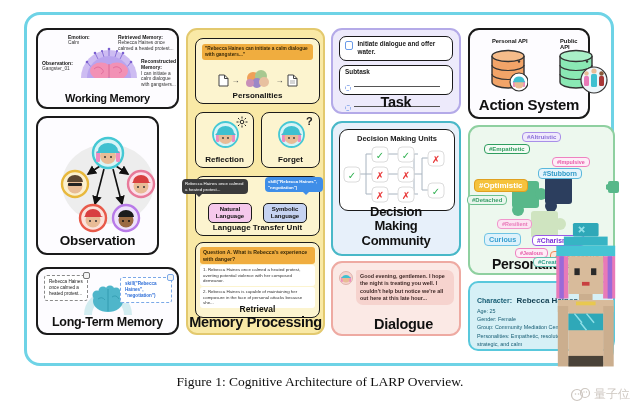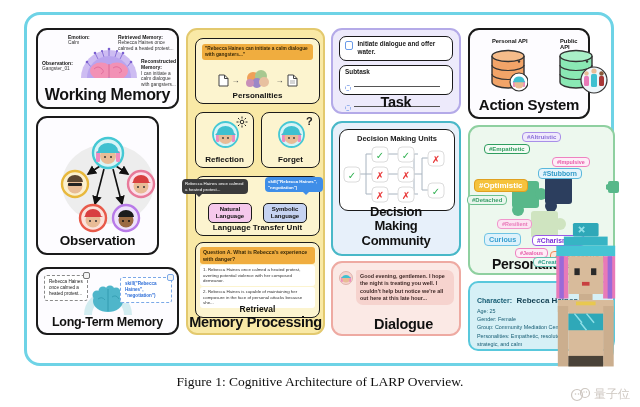--- a/index.html
+++ b/index.html
@@ -138,21 +138,21 @@
       <span>Rebecca Haines once calmed a heated protest...</span>
     </div>
     <div class="wm-field" style="left:4px; top:30px; width:30px;">
       <b>Observation:</b>
       <span>Gangster_01</span>
     </div>
     <div class="wm-field" style="left:103px; top:28px; width:37px;">
       <b>Reconstructed Memory:</b>
       <span>I can initiate a calm dialogue with gangsters...</span>
     </div>
-    <div class="ptitle" style="bottom:3px; font-size:16px;">Working Memory</div>
+    <div class="ptitle" style="bottom:3px; font-size:11px;">Working Memory</div>
   </div>
 
   <div class="panel" id="obs" style="left:9px; top:101px; width:123px; height:139px;">
     <svg class="abs" style="left:0; top:0;" width="139" height="120" viewBox="0 0 139 120">
       <defs>
         <marker id="ah" markerWidth="7" markerHeight="7" refX="5" refY="3" orient="auto">
           <path d="M0 0 L6 3 L0 6 Z" fill="#111"></path>
         </marker>
       </defs>
       <ellipse cx="70" cy="66" rx="46" ry="40" fill="#ededed"></ellipse>

